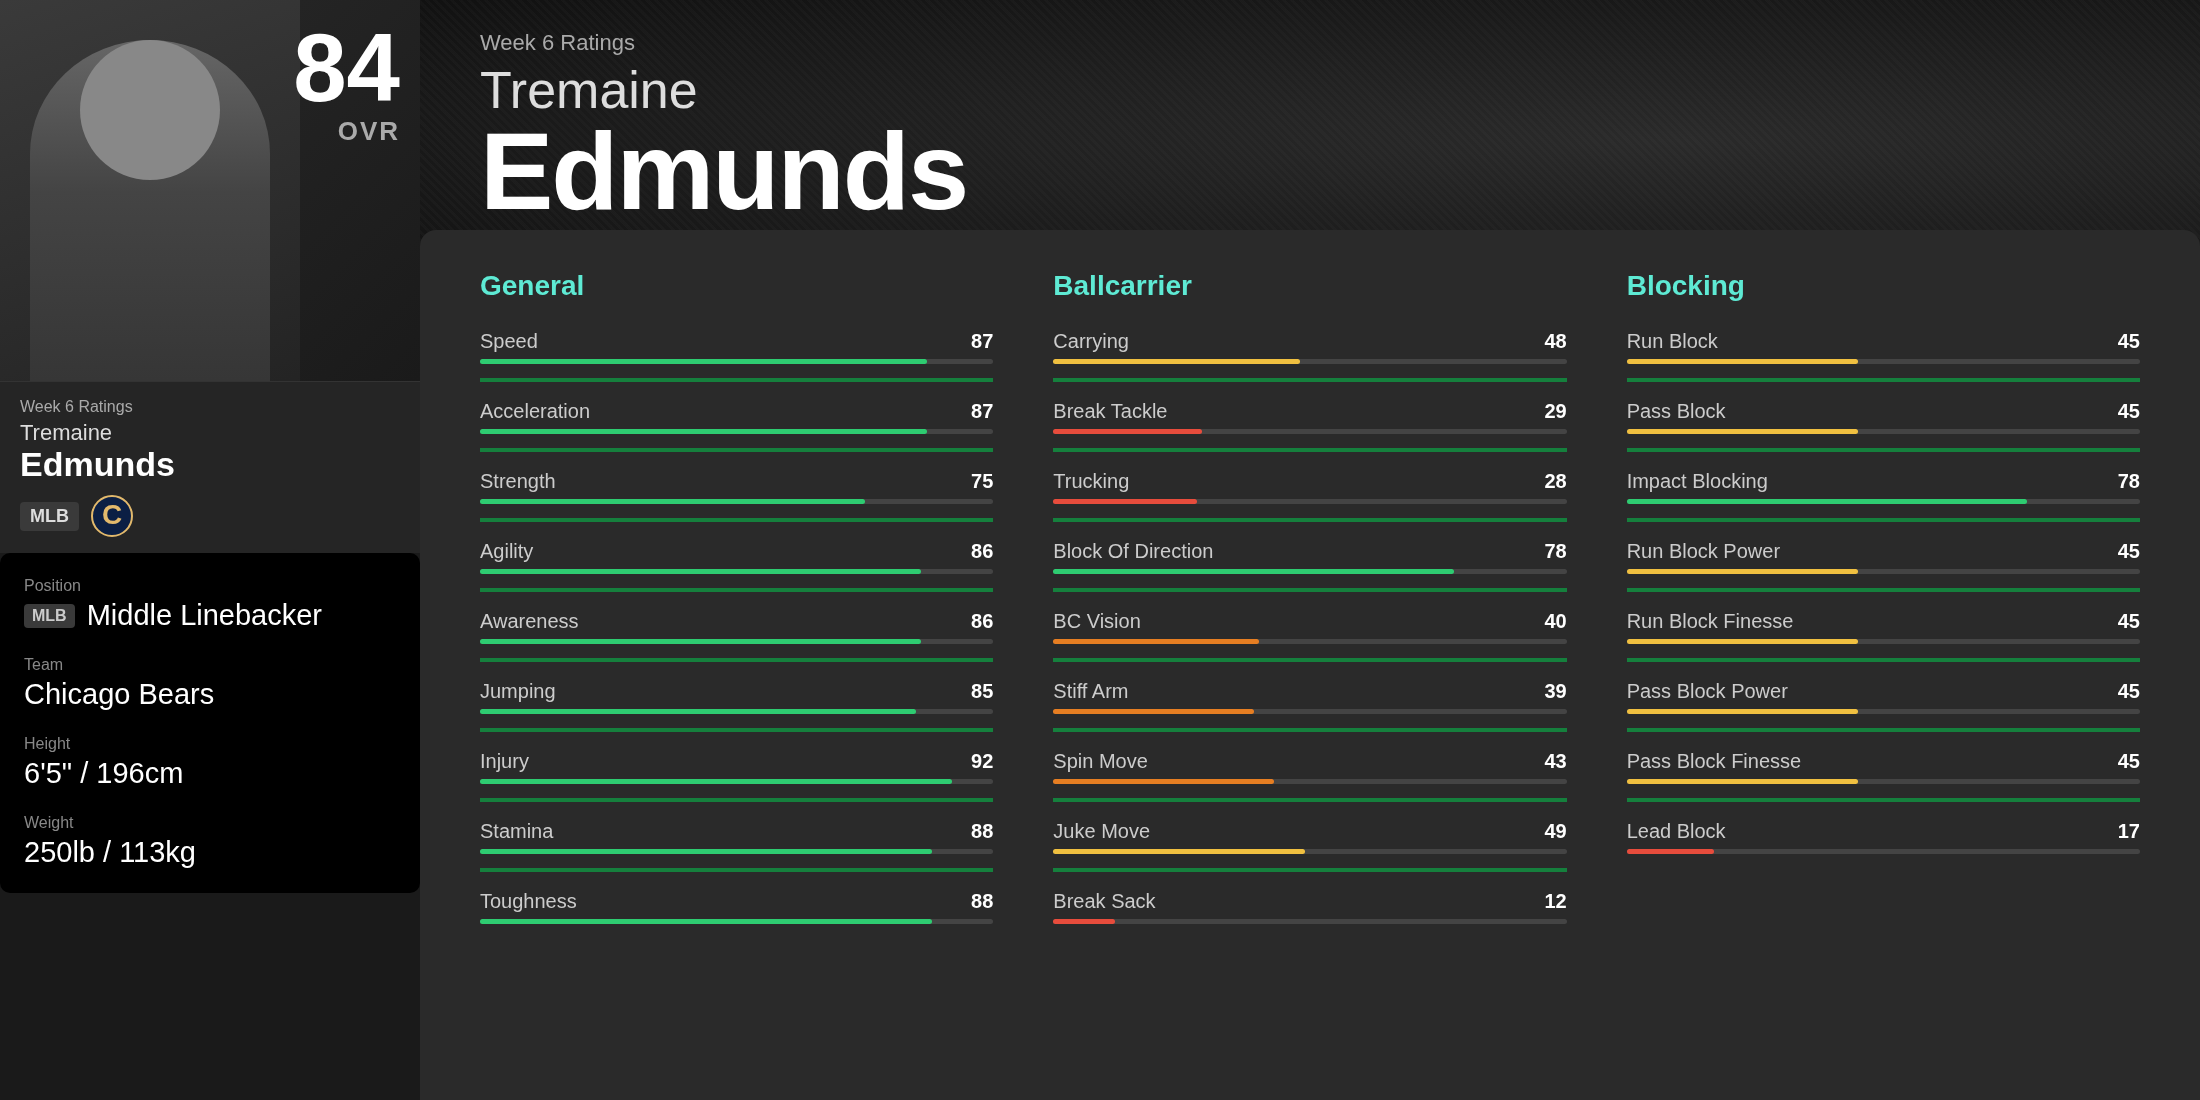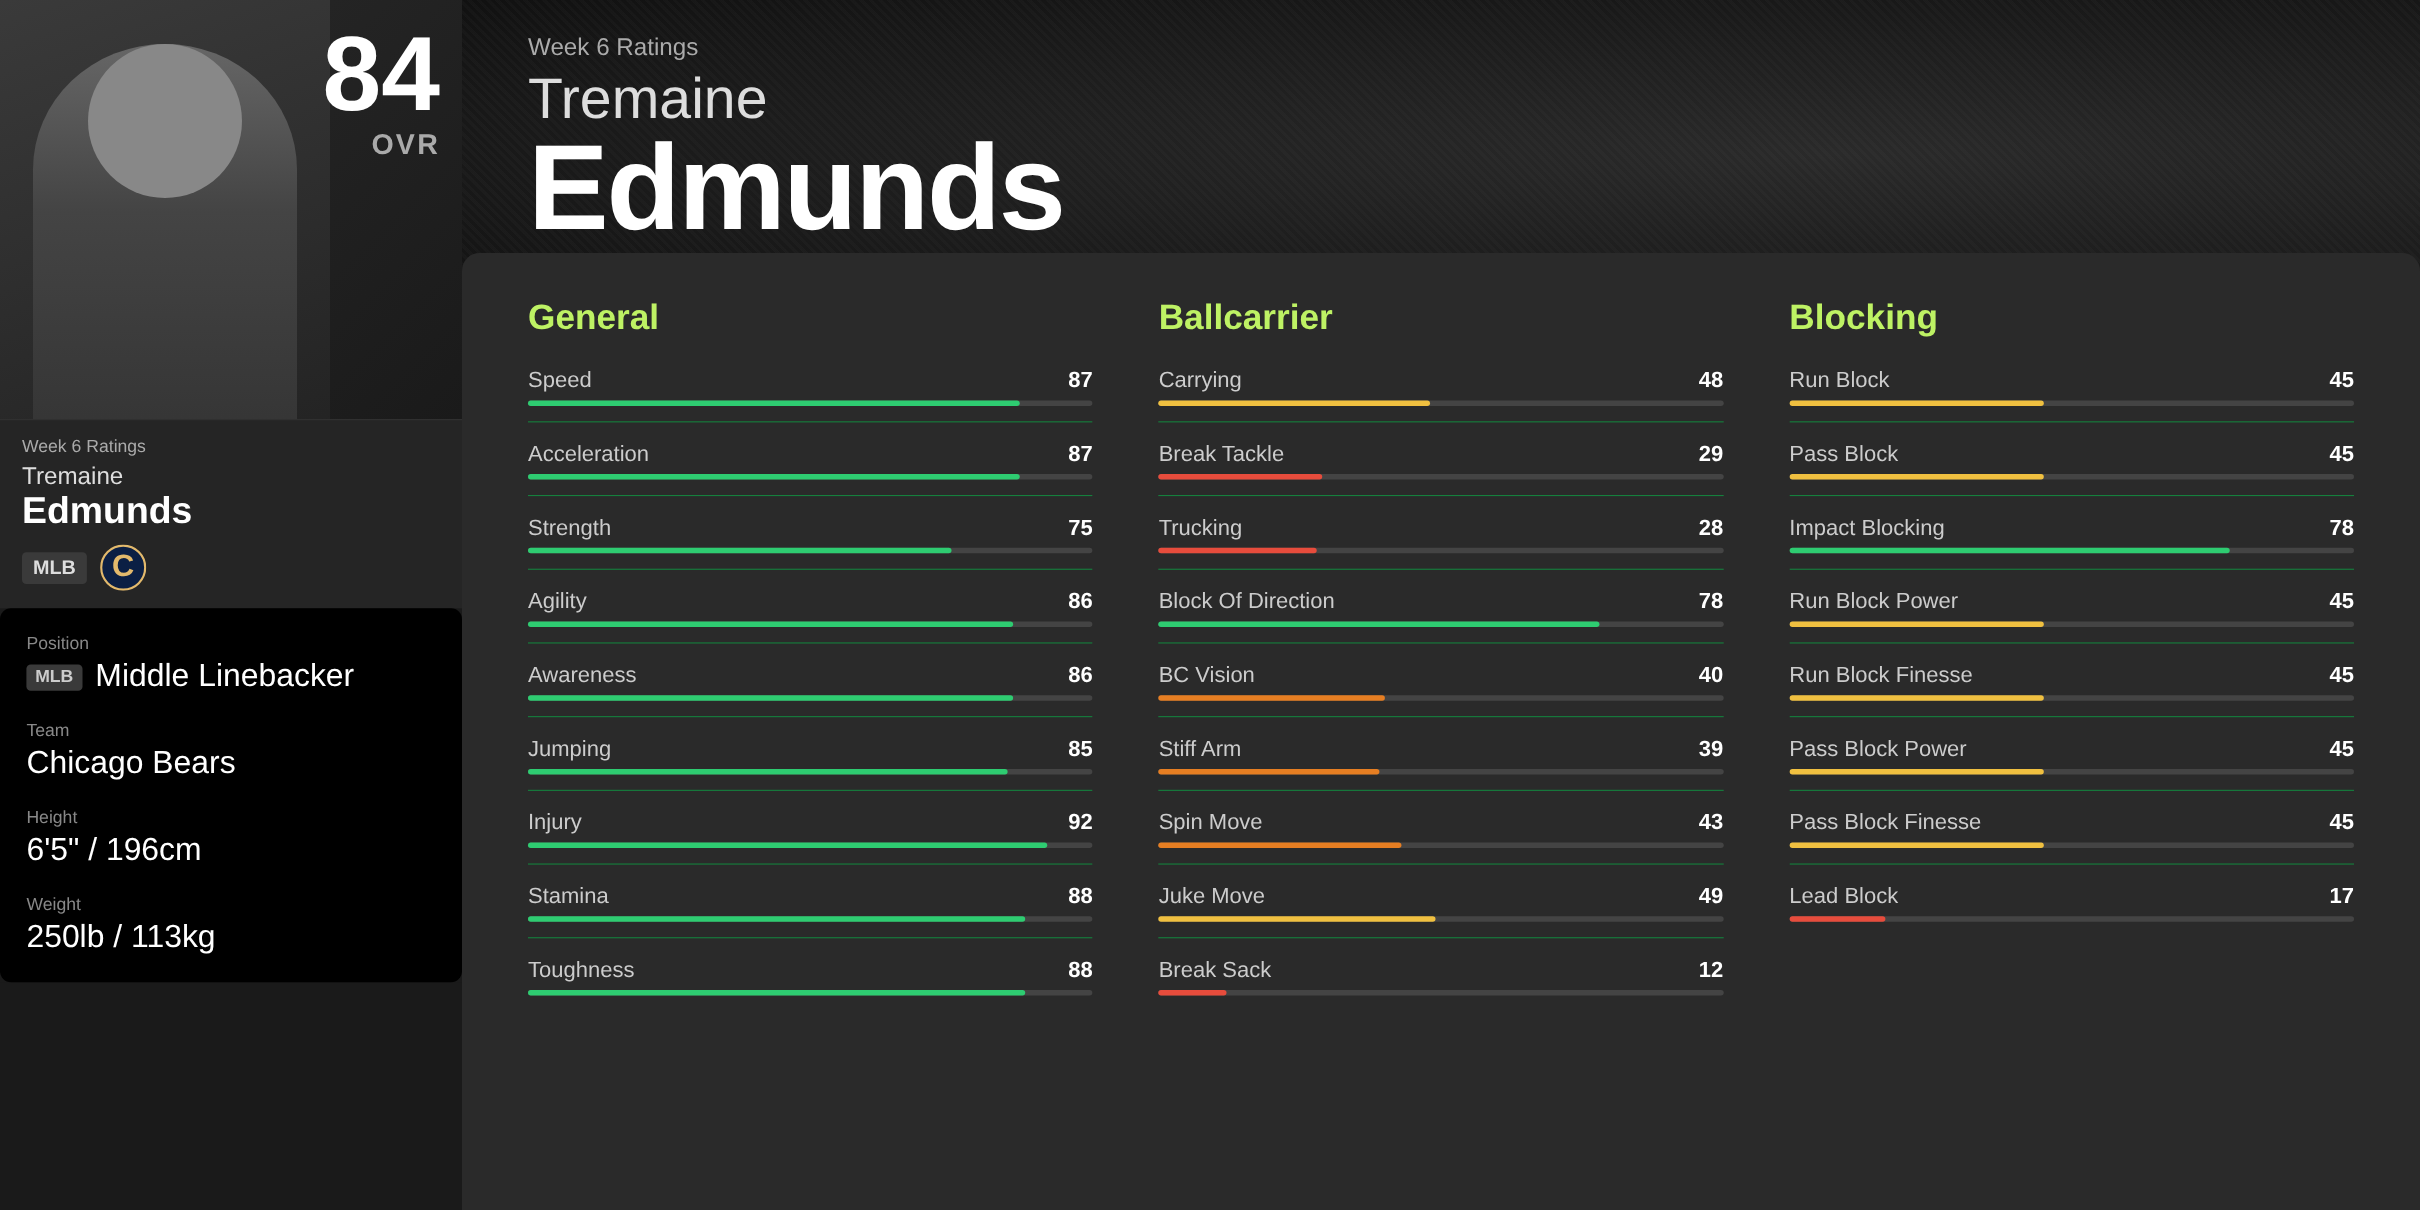--- a/index.html
+++ b/index.html
@@ -210,30 +210,30 @@
       overflow-y: auto;
     }
 
     .stats-columns {
       display: grid;
       grid-template-columns: 1fr 1fr 1fr;
       gap: 0 60px;
     }
 
     .stats-column-title {
-      font-size: 32px;
+      font-size: 28px;
       font-weight: 900;
-      color: #bef264;
+      color: #5eead4;
       margin-bottom: 28px;
     }
 
     .stat-row {
       margin-bottom: 18px;
       padding-bottom: 14px;
-      border-bottom: 1px solid #15803d;
+      border-bottom: 4px solid #15803d;
     }
 
     .stat-row:last-child {
       border-bottom: none;
     }
 
     .stat-name-value {
       display: flex;
       justify-content: space-between;
       align-items: baseline;

